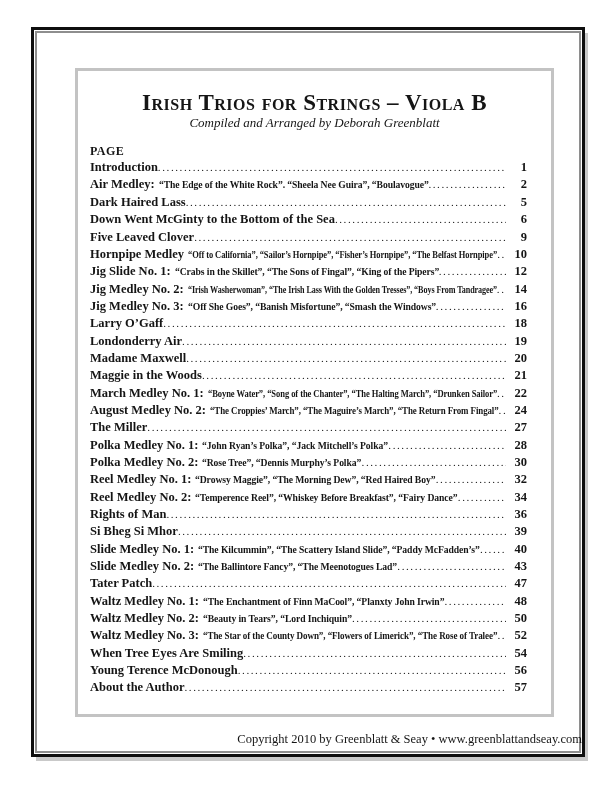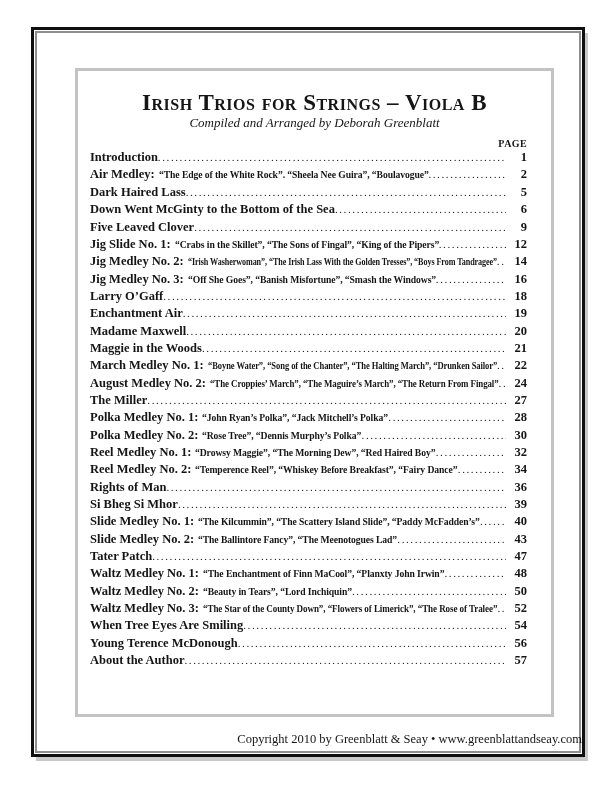--- a/index.html
+++ b/index.html
@@ -20,22 +20,22 @@
     position:absolute; left:41px; top:38px; right:28px; bottom:37px;
     border:3px solid #c3c3c3; box-sizing:border-box; overflow:hidden;
   }
   .title {
     margin-top:20px; font-size:23px; font-weight:bold; font-variant:small-caps;
     text-align:center; letter-spacing:0.5px; line-height:1.05;
   }
   .subtitle { font-size:13px; font-style:italic; text-align:center; }
   .toc { padding:0 24px 0 12px; }
   .page-label {
-    margin-top:7px; margin-bottom:1px; font-size:10px; font-weight:bold;
-    text-align:right; letter-spacing:0.4px;
+    margin-top:13px; margin-bottom:1px; font-size:12px; font-weight:bold;
+    letter-spacing:0.4px;
   }
   .row { display:flex; align-items:baseline; height:17.35px; white-space:nowrap; }
   .t { font-weight:bold; font-size:12.5px; flex:0 0 auto; }
   .s {
     font-weight:bold; font-size:10.5px; margin-left:4px; flex:0 0 auto;
     display:inline-block; transform-origin:0 70%; letter-spacing:-0.1px;
   }
   .s:empty { margin-left:0; }
   .leader { flex:1 1 auto; min-width:2px; overflow:hidden; font-size:11px; font-weight:normal; }
   .leader::after {
@@ -84,20 +84,26 @@
             <span class="leader"></span>
             <span class="p">6</span>
           </div>
           <div class="row">
             <span class="t">Five Leaved Clover</span>
             <span class="s"></span>
             <span class="leader"></span>
             <span class="p">9</span>
           </div>
           <div class="row">
+            <span class="t">Hornpipe Medley</span>
+            <span class="s" style="transform: scaleX(0.806789); margin-right: -74px;">“Off to California”, “Sailor’s Hornpipe”, “Fisher’s Hornpipe”, “The Belfast Hornpipe”</span>
+            <span class="leader"></span>
+            <span class="p">10</span>
+          </div>
+          <div class="row">
             <span class="t">Jig Slide No. 1:</span>
             <span class="s" style="transform: scaleX(0.92); margin-right: -22.96px;">“Crabs in the Skillet”, “The Sons of Fingal”, “King of the Pipers”</span>
             <span class="leader"></span>
             <span class="p">12</span>
           </div>
           <div class="row">
             <span class="t">Jig Medley No. 2:</span>
             <span class="s" style="transform: scaleX(0.7725); margin-right: -91px;">“Irish Washerwoman”, “The Irish Lass With the Golden Tresses”, “Boys From Tandragee”</span>
             <span class="leader"></span>
             <span class="p">14</span>
@@ -108,21 +114,21 @@
             <span class="leader"></span>
             <span class="p">16</span>
           </div>
           <div class="row">
             <span class="t">Larry O’Gaff</span>
             <span class="s"></span>
             <span class="leader"></span>
             <span class="p">18</span>
           </div>
           <div class="row">
-            <span class="t">Enchantment Air</span>
+            <span class="t">Londonderry Air</span>
             <span class="s"></span>
             <span class="leader"></span>
             <span class="p">19</span>
           </div>
           <div class="row">
             <span class="t">Madame Maxwell</span>
             <span class="s"></span>
             <span class="leader"></span>
             <span class="p">20</span>
           </div>

